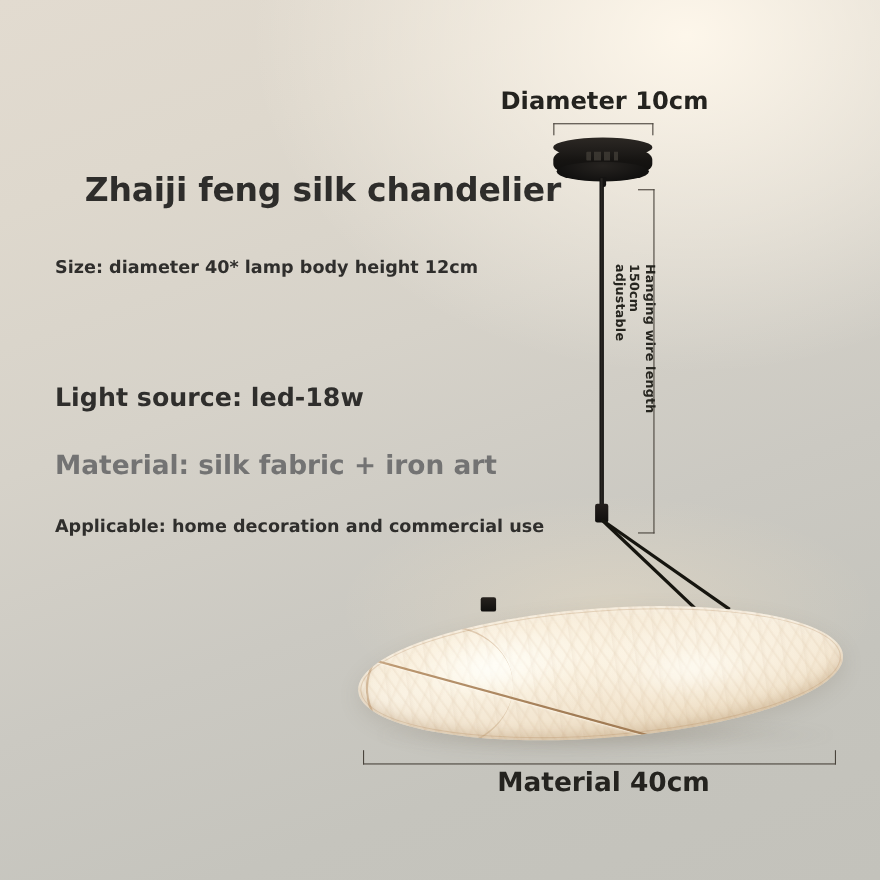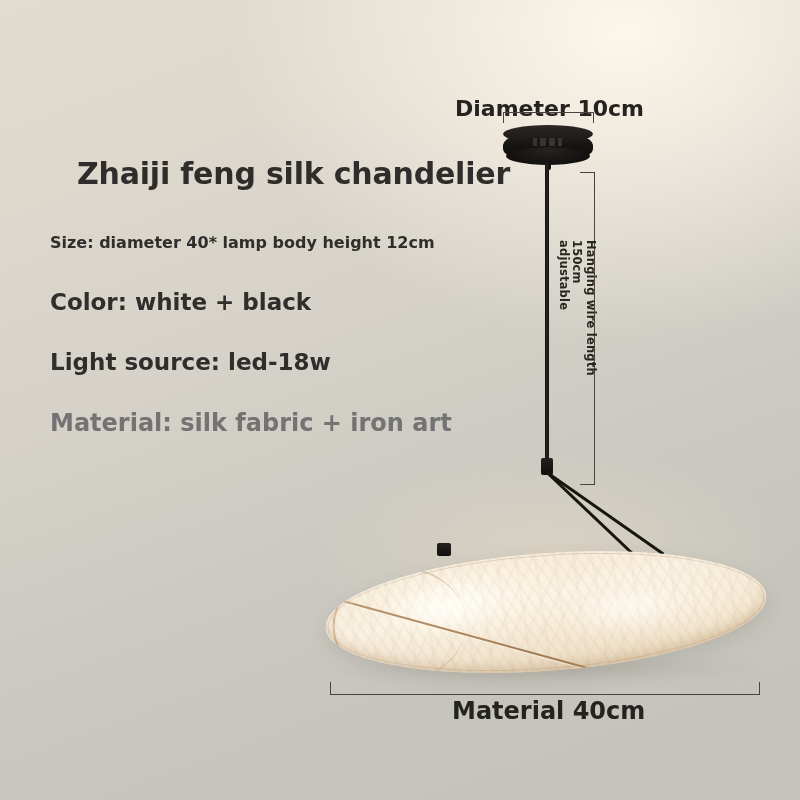--- a/index.html
+++ b/index.html
@@ -264,21 +264,20 @@
   .dim-label {
     position: absolute;
     color: #24231f;
     font-weight: 700;
     white-space: nowrap;
   }
   .dim-top-label {
     left: 455px;
     top: 80px;
     font-size: 22px;
-    margin-top: 16px;
   }
   .dim-bottom-label {
     left: 452px;
     top: 697px;
     font-size: 24px;
   }
   .dim-bracket {
     position: absolute;
     border: 0 solid #4a443c;
   }
@@ -327,23 +326,23 @@
 <body>
 
 <div id="scene">
 
   <div class="wall"></div>
   <div class="wall-glow"></div>
 
   <div class="title">Zhaiji feng silk chandelier</div>
 
   <div class="spec spec-size">Size: diameter 40* lamp body height 12cm</div>
-  <div class="spec spec-color">Color: white + black</div>
   <div class="spec spec-source">Light source: led-18w</div>
   <div class="spec spec-material">Material: silk fabric + iron art</div>
+  <div class="spec spec-applicable">Applicable: home decoration and commercial use</div>
 
   <div class="dim-label dim-top-label">Diameter 10cm</div>
   <div class="dim-bracket dim-bracket-top"></div>
 
   <div class="canopy">
     <div class="canopy-body"></div>
     <div class="canopy-top"></div>
     <div class="canopy-bottom"></div>
     <div class="canopy-mark"></div>
     <div class="canopy-nipple"></div>

